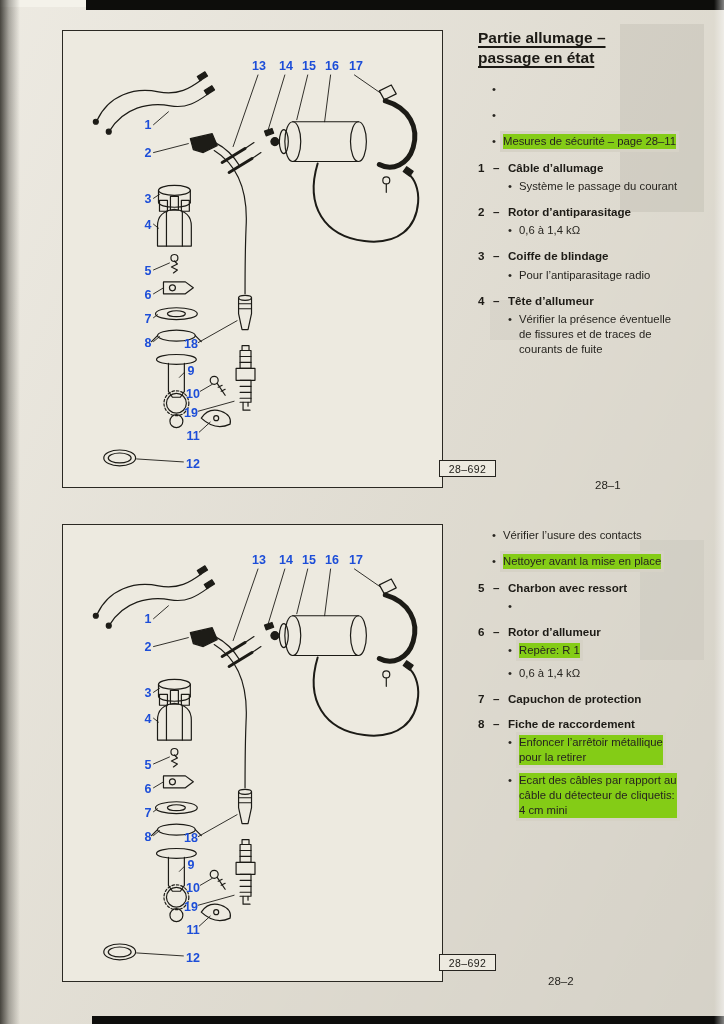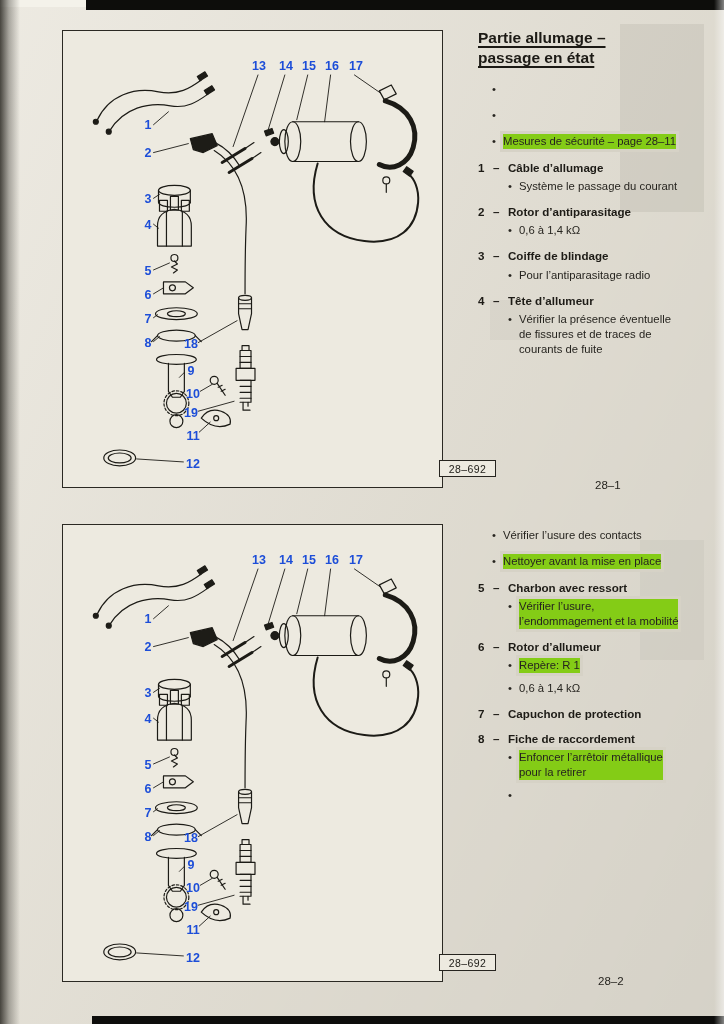--- a/index.html
+++ b/index.html
@@ -55,21 +55,21 @@
   .bullet .dot { flex:0 0 auto; }
   .bullet .txt { white-space:pre-line; }
   .bullet.shaded .txt { background:#84cc16; box-shadow:0 0 0 3px #d6d2c6; }
   .item { margin-bottom:10px; }
   .item-head { display:flex; font-weight:bold; font-size:11.6px; line-height:1.3; margin-bottom:4px; color:#1d1b16; }
   .item-head .inum { width:15px; }
   .item-head .idash { width:15px; }
   .bullet.sub { margin-left:30px; margin-bottom:8px; }
   .page-ref { position:absolute; font-size:11.5px; color:#26241f; }
   .page-ref.r1 { left:586px; top:479px;margin-left:9px; }
-  .page-ref.r2 { left:598px; top:975px; }
+  .page-ref.r2 { left:548px; top:975px; }
 </style>
 </head>
 <body>
 
 <div class="page">
   <div class="paper-tint"></div>
   <div class="ghost g1"></div>
   <div class="ghost g2"></div>
   <div class="ghost g3"></div>
 
@@ -497,22 +497,20 @@
           <span class="txt">Nettoyer avant la mise en place</span>
         </div>
         <div class="item">
           <div class="item-head">
             <span class="inum">5</span>
             <span class="idash">–</span>
             <span class="ititle">Charbon avec ressort</span>
           </div>
           <div class="bullet sub shaded">
             <span class="dot">•</span>
-            <span class="txt">Vérifier l’usure,
-l’endommagement et la mobilité</span>
           </div>
         </div>
         <div class="item">
           <div class="item-head">
             <span class="inum">6</span>
             <span class="idash">–</span>
             <span class="ititle">Rotor d’allumeur</span>
           </div>
           <div class="bullet sub shaded">
             <span class="dot">•</span>
@@ -536,20 +534,23 @@
             <span class="idash">–</span>
             <span class="ititle">Fiche de raccordement</span>
           </div>
           <div class="bullet sub shaded">
             <span class="dot">•</span>
             <span class="txt">Enfoncer l’arrêtoir métallique
 pour la retirer</span>
           </div>
           <div class="bullet sub shaded">
             <span class="dot">•</span>
+            <span class="txt">Ecart des câbles par rapport au
+câble du détecteur de cliquetis:
+4 cm mini</span>
           </div>
         </div>
       </div>
   </div>
 
   <div class="page-ref r1">28–1</div>
   <div class="page-ref r2">28–2</div>
 
   <div class="top-corner"></div>
   <div class="top-bar"></div>

